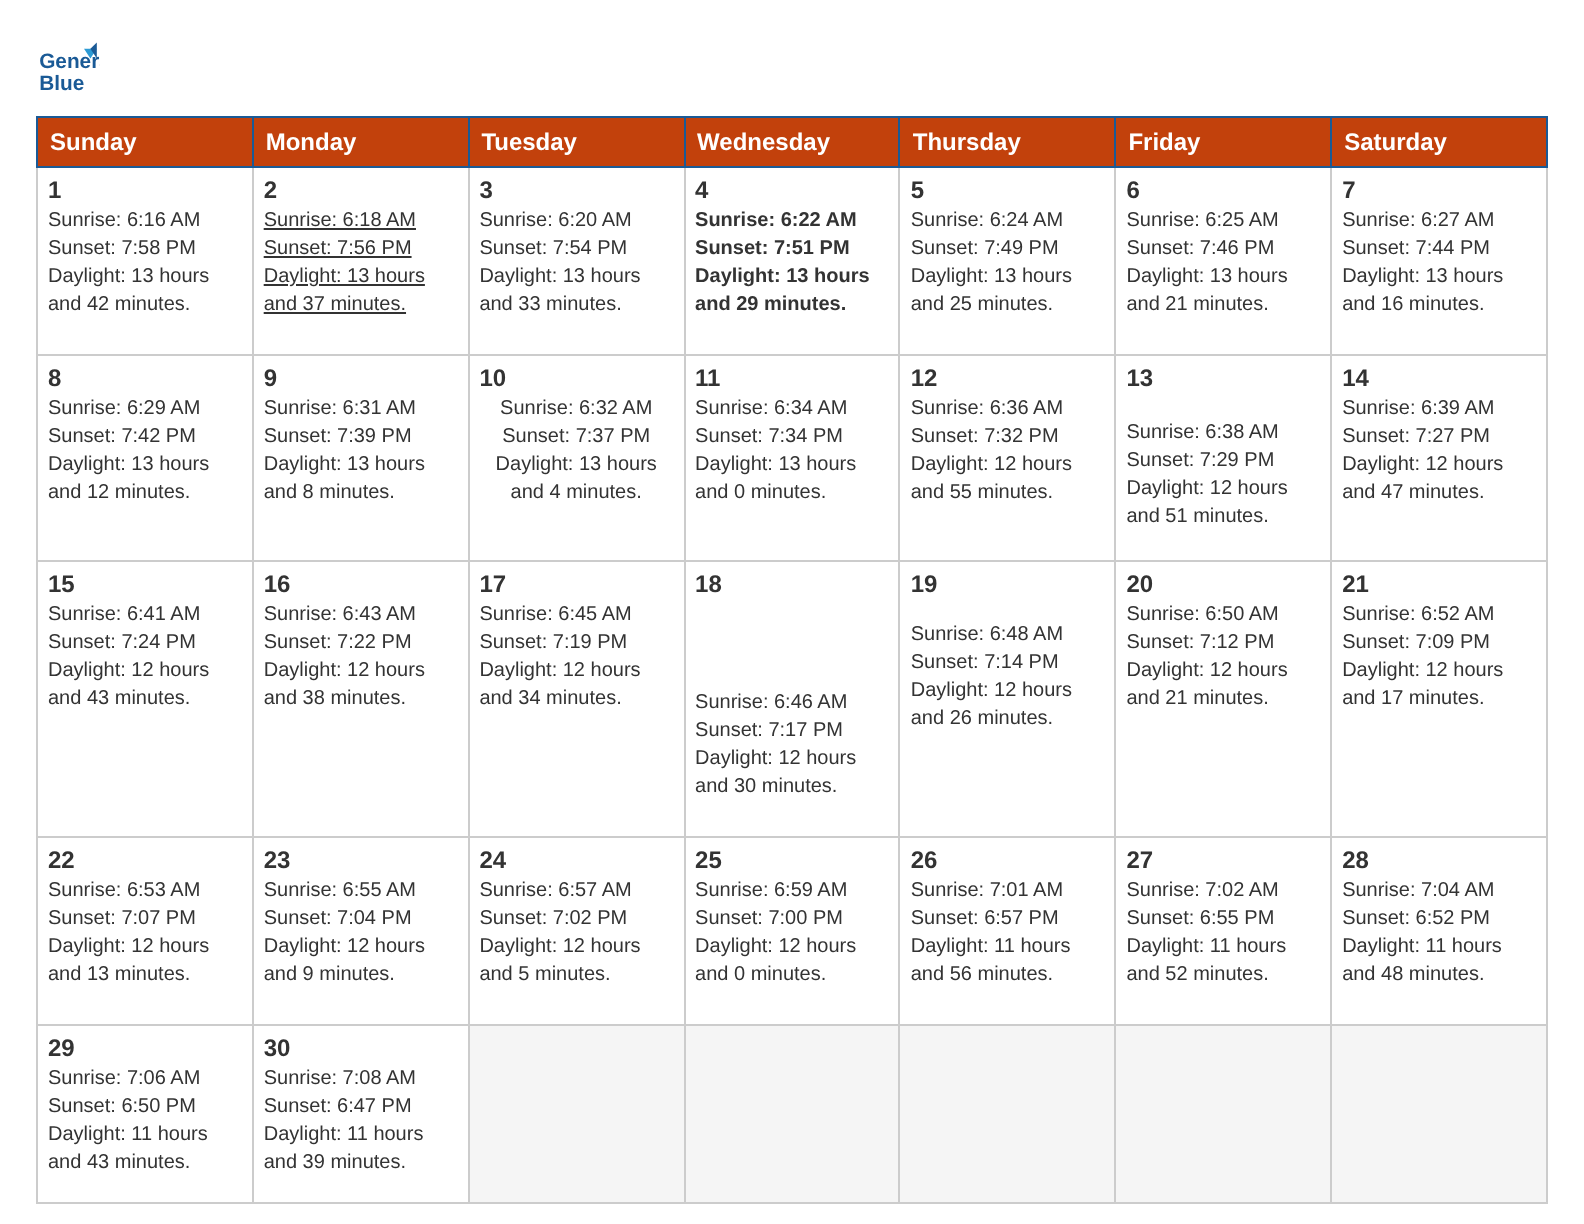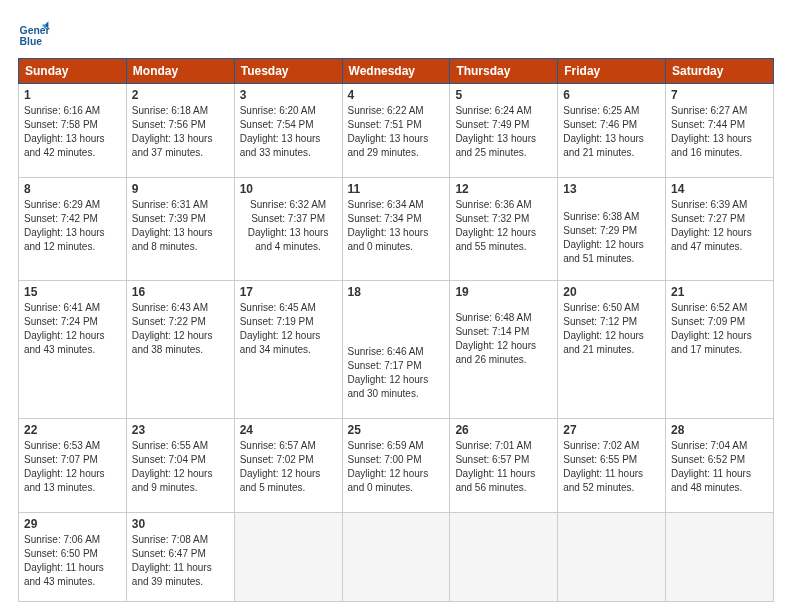--- a/index.html
+++ b/index.html
@@ -122,35 +122,35 @@
     <tr>
           <td>
             <span class="day-num">1</span>
             <div class="day-info" style="white-space: pre-line;">Sunrise: 6:16 AM
 Sunset: 7:58 PM
 Daylight: 13 hours
 and 42 minutes.</div>
           </td>
           <td>
             <span class="day-num">2</span>
-            <div class="day-info" style="white-space: pre-line;">Sunrise: 6:18 AM
+            <div class="day-info" style="white-space: pre-line; text-decoration: underline;">Sunrise: 6:18 AM
 Sunset: 7:56 PM
 Daylight: 13 hours
 and 37 minutes.</div>
           </td>
           <td>
             <span class="day-num">3</span>
             <div class="day-info" style="white-space: pre-line;">Sunrise: 6:20 AM
 Sunset: 7:54 PM
 Daylight: 13 hours
 and 33 minutes.</div>
           </td>
           <td>
             <span class="day-num">4</span>
-            <div class="day-info" style="white-space: pre-line;">Sunrise: 6:22 AM
+            <div class="day-info" style="white-space: pre-line; font-weight: bold;">Sunrise: 6:22 AM
 Sunset: 7:51 PM
 Daylight: 13 hours
 and 29 minutes.</div>
           </td>
           <td>
             <span class="day-num">5</span>
             <div class="day-info" style="white-space: pre-line;">Sunrise: 6:24 AM
 Sunset: 7:49 PM
 Daylight: 13 hours
 and 25 minutes.</div>

